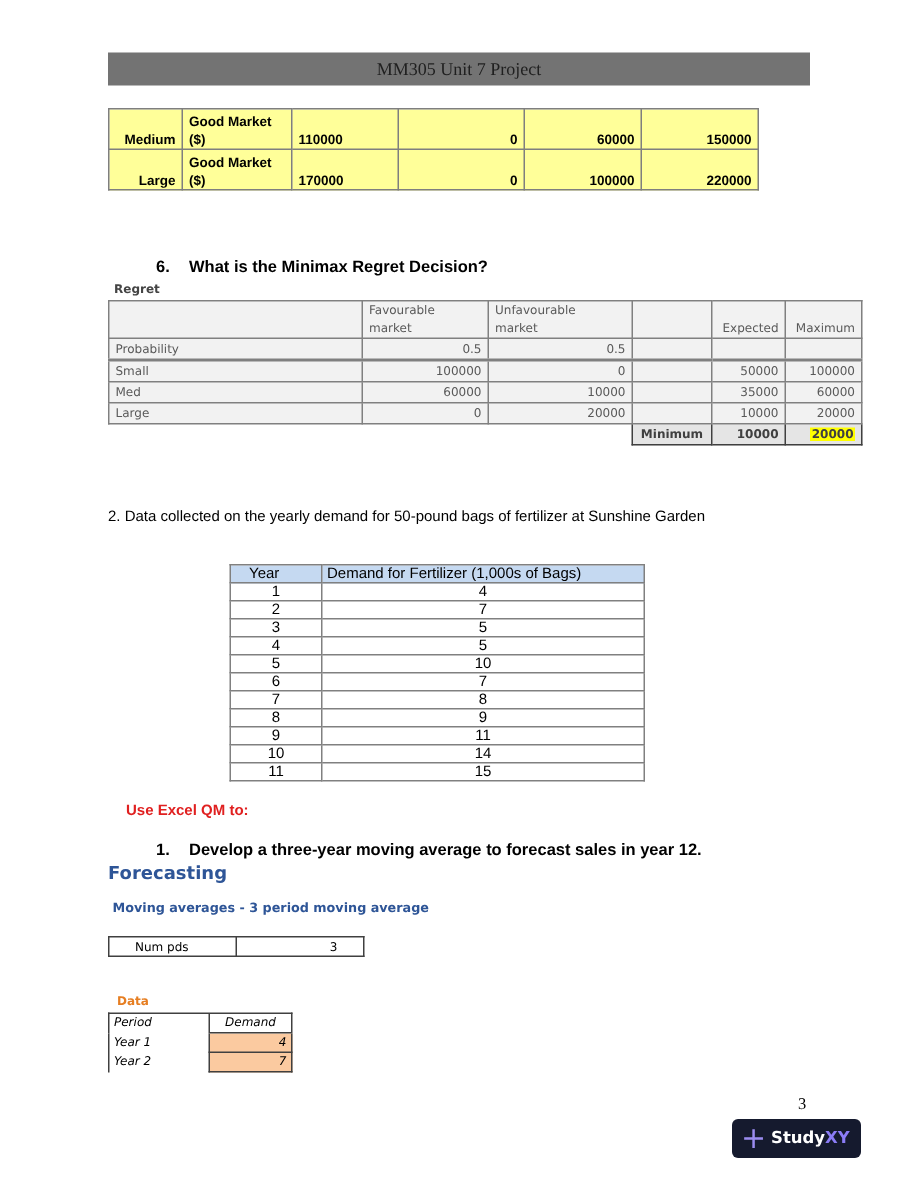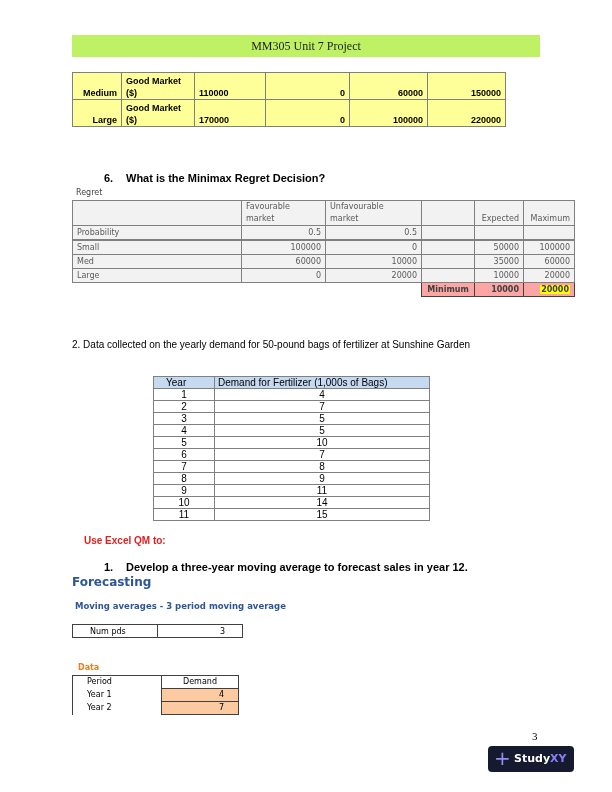--- a/index.html
+++ b/index.html
@@ -1,51 +1,51 @@
 <!DOCTYPE html>
 <html><head>
 <meta charset="utf-8">
 <style>
   html, body { margin:0; padding:0; }
   body { width:612px; height:792px; position:relative; background:#ffffff; overflow:hidden;
          font-family:"Liberation Sans", sans-serif; color:#000; }
   .abs { position:absolute; }
-  .hdr { left:72px; top:35px; width:468px; height:22px; background:#bef264; color:#1f1f1f;
+  .hdr { left:72px; top:35px; width:468px; height:22px; background:#737373; color:#1f1f1f;
          font-family:"Liberation Serif", serif; font-size:12px; text-align:center; line-height:23px; }
   table { border-collapse:collapse; }
   .ytab { left:72px; top:72px; font-family:"Liberation Sans", sans-serif; font-size:9px; font-weight:bold; }
   .ytab td { background:#ffff99; border:1px solid #7f7f7f; padding:0 4px; height:26px; vertical-align:bottom; line-height:12px; }
   .ytab td.r { text-align:right; }
   .q6 { left:104px; top:172px; font-size:11px; font-weight:bold; }
   .q6 .num { display:inline-block; width:22px; }
-  .regret-lbl { left:76px; top:188px; font-size:8px; font-weight:normal; color:#444; font-family:"DejaVu Sans", sans-serif; }
+  .regret-lbl { left:76px; top:188px; font-size:8px; font-weight:bold; color:#444; font-family:"DejaVu Sans", sans-serif; }
   .rtab { left:72px; top:200px; font-size:8px; color:#595959; font-family:"DejaVu Sans", sans-serif; }
   .rtab td { border:1px solid #808080; background:#f2f2f2; padding:0 4px; height:13px; line-height:12px; }
   .rtab tr.hd td { height:24px; vertical-align:bottom; }
   .rtab td.r { text-align:right; }
   .rtab tr.g td { border-top:2px solid #808080; }
   .rtab td.blank { background:#fff; border:none; }
-  .rtab tr.minrow td.m { background:#fca5a5; border:1px solid #404040; font-weight:bold; color:#404040; }
+  .rtab tr.minrow td.m { background:#e5e5e5; border:1px solid #404040; font-weight:bold; color:#404040; }
   .rtab .hl { background:#ffff00; padding:0 1px; }
   .para { left:72px; top:339px; width:470px; font-size:10px; line-height:12px; }
   .para .l2 { padding-left:13px; display:block; }
   .ftab { left:153px; top:376px; font-size:10px; }
   .ftab td { border:1px solid #808080; text-align:center; height:11px; line-height:11px; padding:0 3px; }
   .ftab tr.hd td { background:#c5d9f1; text-align:left; }
   .ftab tr.hd td:first-child { padding-left:12px; }
   .useqm { left:84px; top:535px; font-size:10px; font-weight:bold; color:#e02020; }
   .item1 { left:104px; top:561px; font-size:11px; font-weight:bold; }
   .item1 .num { display:inline-block; width:22px; }
   .fc-title { left:72px; top:575px; font-size:12px; font-weight:bold; color:#2e5597; font-family:"DejaVu Sans", sans-serif; }
   .ma-title { left:75px; top:601px; font-size:8.5px; font-weight:bold; color:#2e5597; font-family:"DejaVu Sans", sans-serif; }
   .numpds { left:72px; top:624px; font-size:8px; font-family:"DejaVu Sans", sans-serif; }
   .numpds td { border:1px solid #404040; height:12px; padding:0 17px; }
   .data-lbl { left:78px; top:663px; font-size:8px; font-weight:bold; color:#e67e22; font-family:"DejaVu Sans", sans-serif; }
   .dtab { left:72px; top:675px; font-size:8px; font-family:"DejaVu Sans", sans-serif; }
-  .dtab td { height:12px; padding:0 14px; line-height:12px; }
+  .dtab td { height:12px; padding:0 3px; line-height:12px;font-style:italic; }
   .dtab td.p { width:60px; border-left:1px solid #404040; }
   .dtab tr.top td { border-top:1px solid #404040; }
   .dtab td.d { width:48px; text-align:right; background:#fbcaa0; border:1px solid #404040; }
   .dtab tr.top td.d { background:#fff; text-align:center; border-bottom:none; }
   .pgnum { left:532px; top:730px; font-family:"Liberation Serif", serif; font-size:11px; }
   .badge { left:488px; top:746px; width:86px; height:26px; background:#151a2e; border-radius:4px;
            color:#fff; font-family:"DejaVu Sans", sans-serif; font-weight:bold; font-size:11px; line-height:26px; }
   .badge .plus { position:absolute; left:6px; top:0; color:#9b8cf0; font-size:20px; font-weight:normal; line-height:25px; }
   .badge .s { position:absolute; left:26px; }
   .badge .xy { color:#8b7cf6; }

